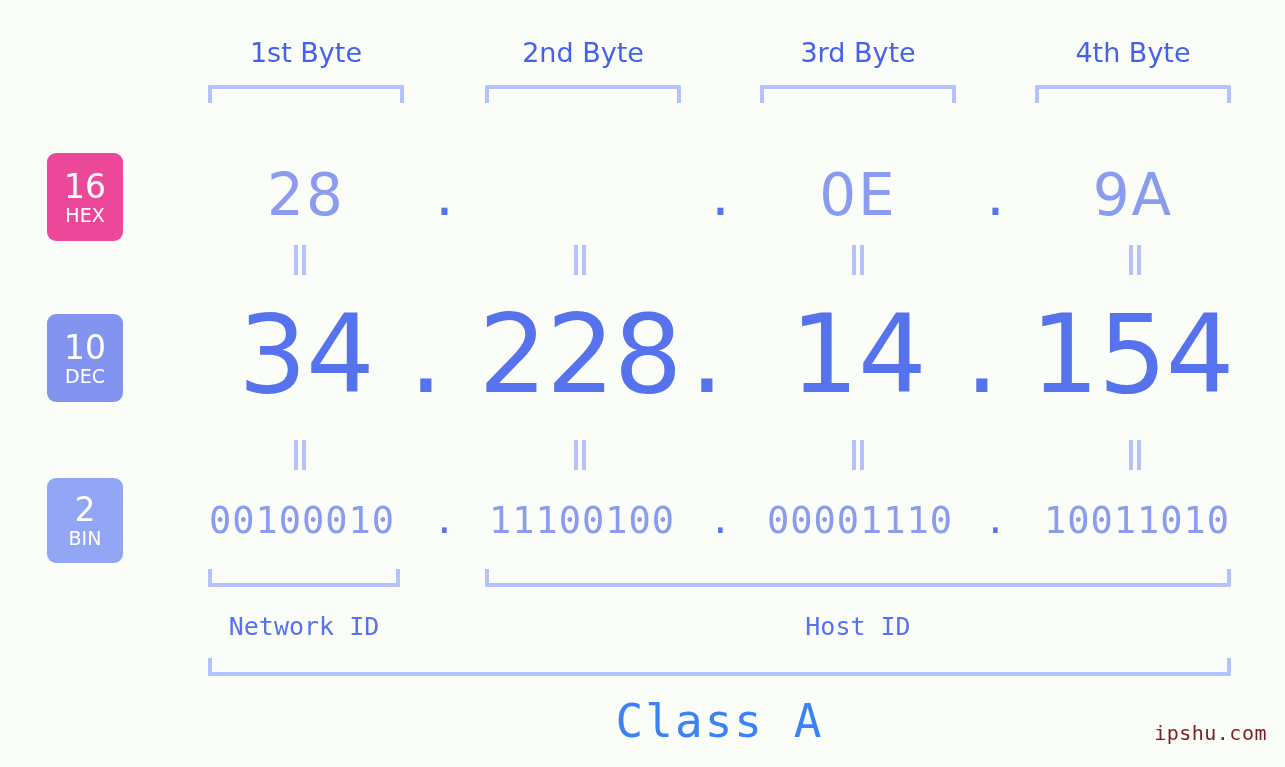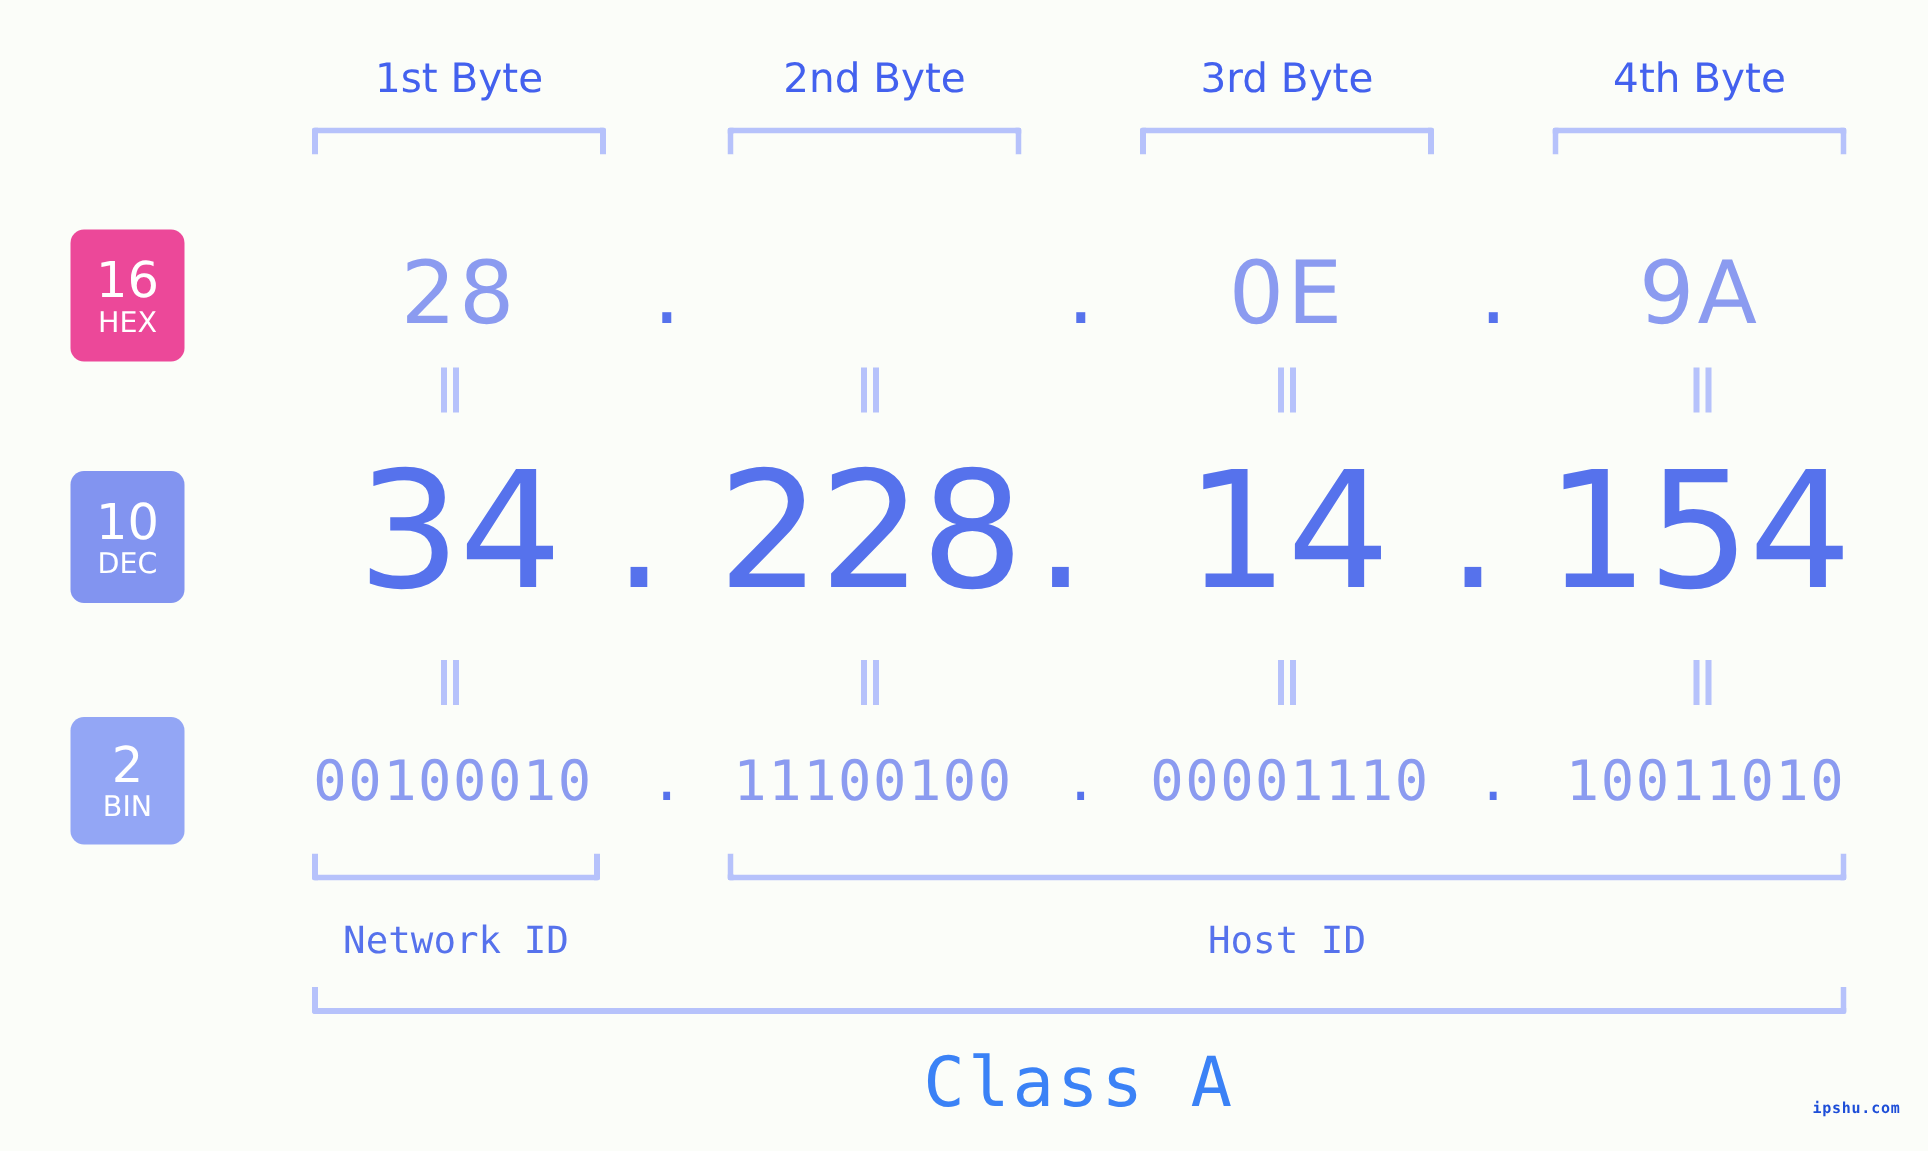--- a/index.html
+++ b/index.html
@@ -189,24 +189,23 @@
     letter-spacing: 2px;
     white-space: nowrap;
   }
 
   
   #watermark {
     position: absolute;
     right: 18px;
     bottom: 22px;
     font-family: "DejaVu Sans Mono", monospace;
-    font-size: 10px;
-    color: #1d4ed8;
+    font-size: 20px;
+    color: #7f1d1d;
     letter-spacing: 0.5px;
-    font-weight: bold;
   }
 </style>
 </head>
 <body>
 
 <div id="canvas">
 
   <div class="byte-label" style="left:208px; width:196px;">1st Byte</div>
   <div class="byte-label" style="left:485px; width:196px;">2nd Byte</div>
   <div class="byte-label" style="left:760px; width:196px;">3rd Byte</div>

